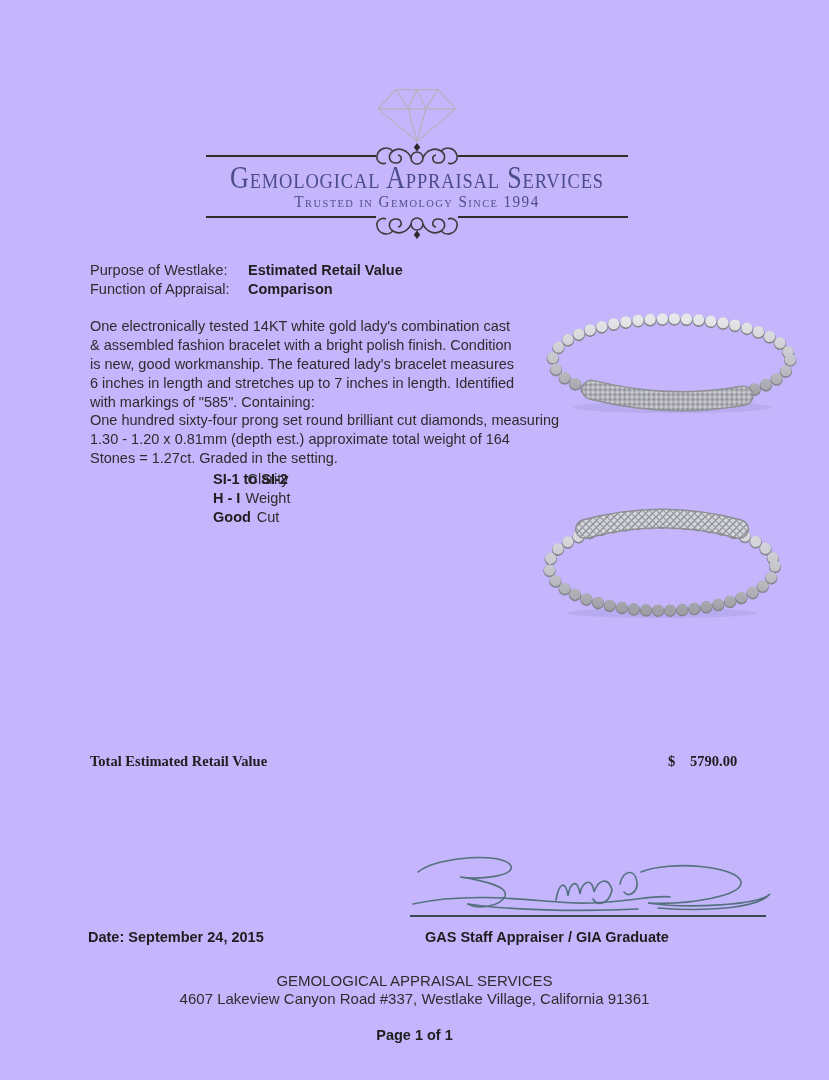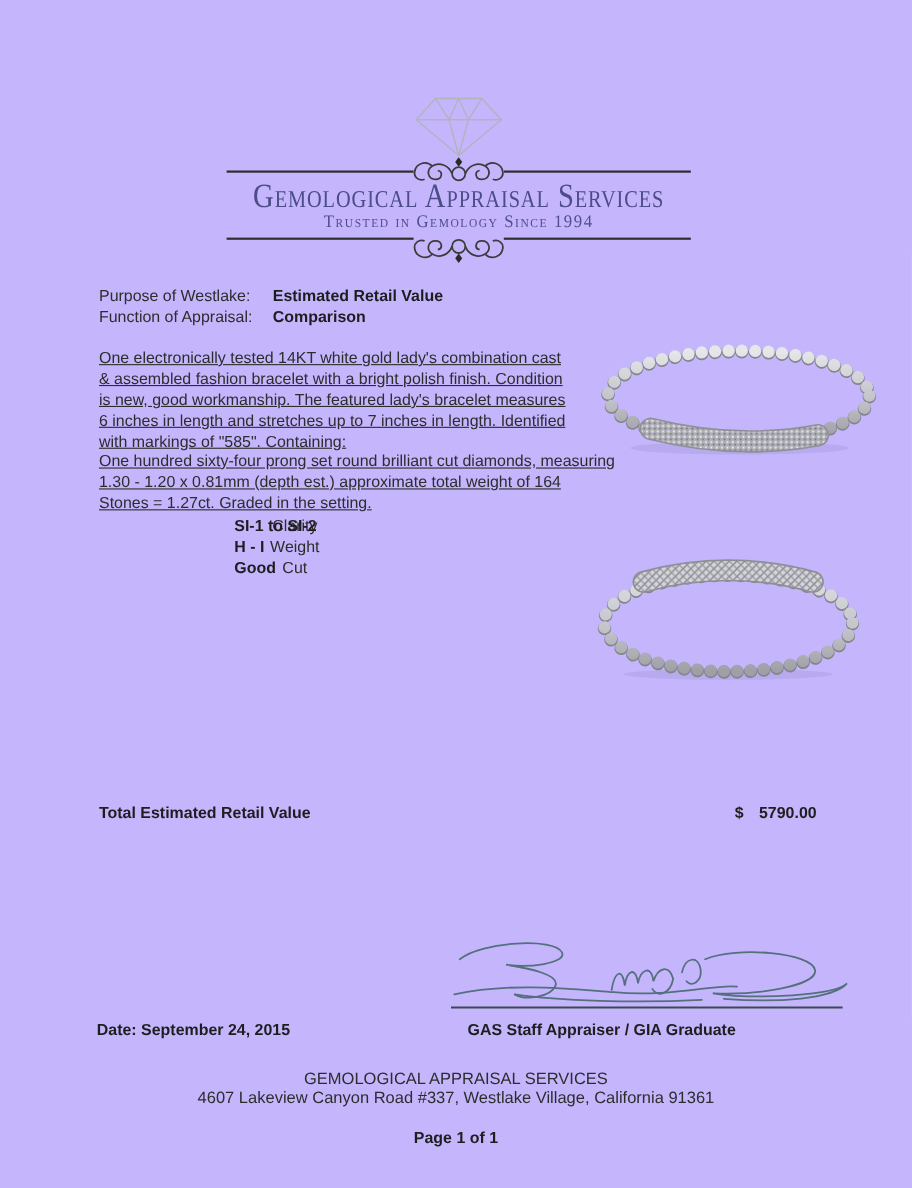--- a/index.html
+++ b/index.html
@@ -32,36 +32,36 @@
     font-family:"Liberation Serif",serif;font-variant:small-caps;
     font-size:16px;letter-spacing:1.5px;color:#504f89;
     transform:scaleX(0.95);transform-origin:center;
   }
   
   .fs{font-size:14.5px;line-height:19px;}
   .b{font-weight:bold;color:#1e1e1e;}
   .purpose-block{position:absolute;left:90px;top:261px;width:440px;}
   .purpose-row{position:relative;}
   .purpose-row .val{position:absolute;left:158px;top:0;}
-  .para{position:absolute;left:90px;width:470px;white-space:pre-line;text-decoration:underline;}
+  .para{position:absolute;left:90px;width:470px;white-space:pre-line;}
   .para-1{top:317px;}
   .para-2{top:411px;}
   .grading-block{position:absolute;left:118px;top:470px;width:300px;text-align:center;}
   .grading-row{position:relative;}
   .grading-row .val{position:absolute;left:95px;top:0;}
   
   .photo{position:absolute;}
   .photo-front{left:538px;top:308px;width:268px;height:112px;}
   .photo-back{left:536px;top:503px;width:252px;height:120px;}
   
   .totals-block{position:absolute;left:90px;top:686px;width:710px;}
   .totals-row{position:relative;}
   .totals-row .val{position:absolute;left:398px;top:0;}
   .totals-row .val-indent{left:405px;}
-  .retail-row{position:absolute;left:90px;top:731px;width:710px;}
+  .retail-row{position:absolute;left:90px;top:752px;width:710px;font-family:Liberation Serif, serif;}
   .retail-row .cur{position:absolute;left:578px;top:0;}
   .retail-row .amt{position:absolute;left:600px;top:0;}
   
   .signature{position:absolute;left:408px;top:852px;width:382px;height:70px;}
   .date-label{position:absolute;left:88px;top:928px;}
   .appraiser-label{position:absolute;left:425px;top:928px;}
   
   .footer{position:absolute;left:0;top:972px;width:829px;text-align:center;font-size:15px;line-height:17.5px;}
   .footer-page{position:absolute;left:0;top:1026px;width:829px;text-align:center;}
 </style>

